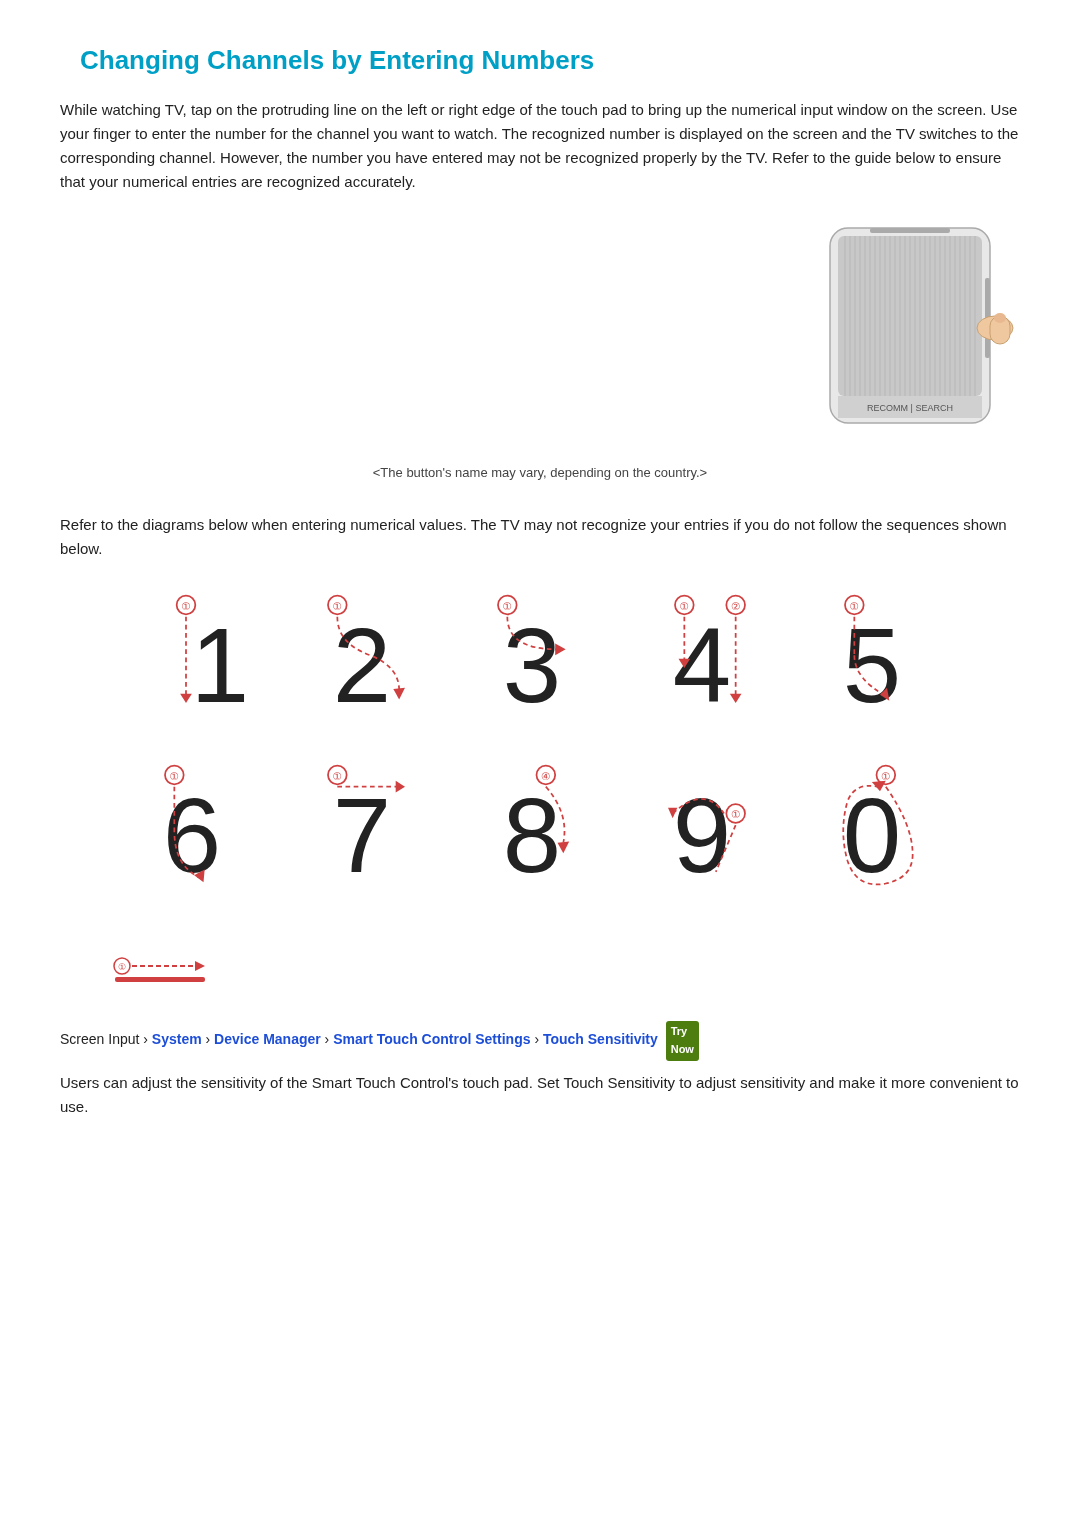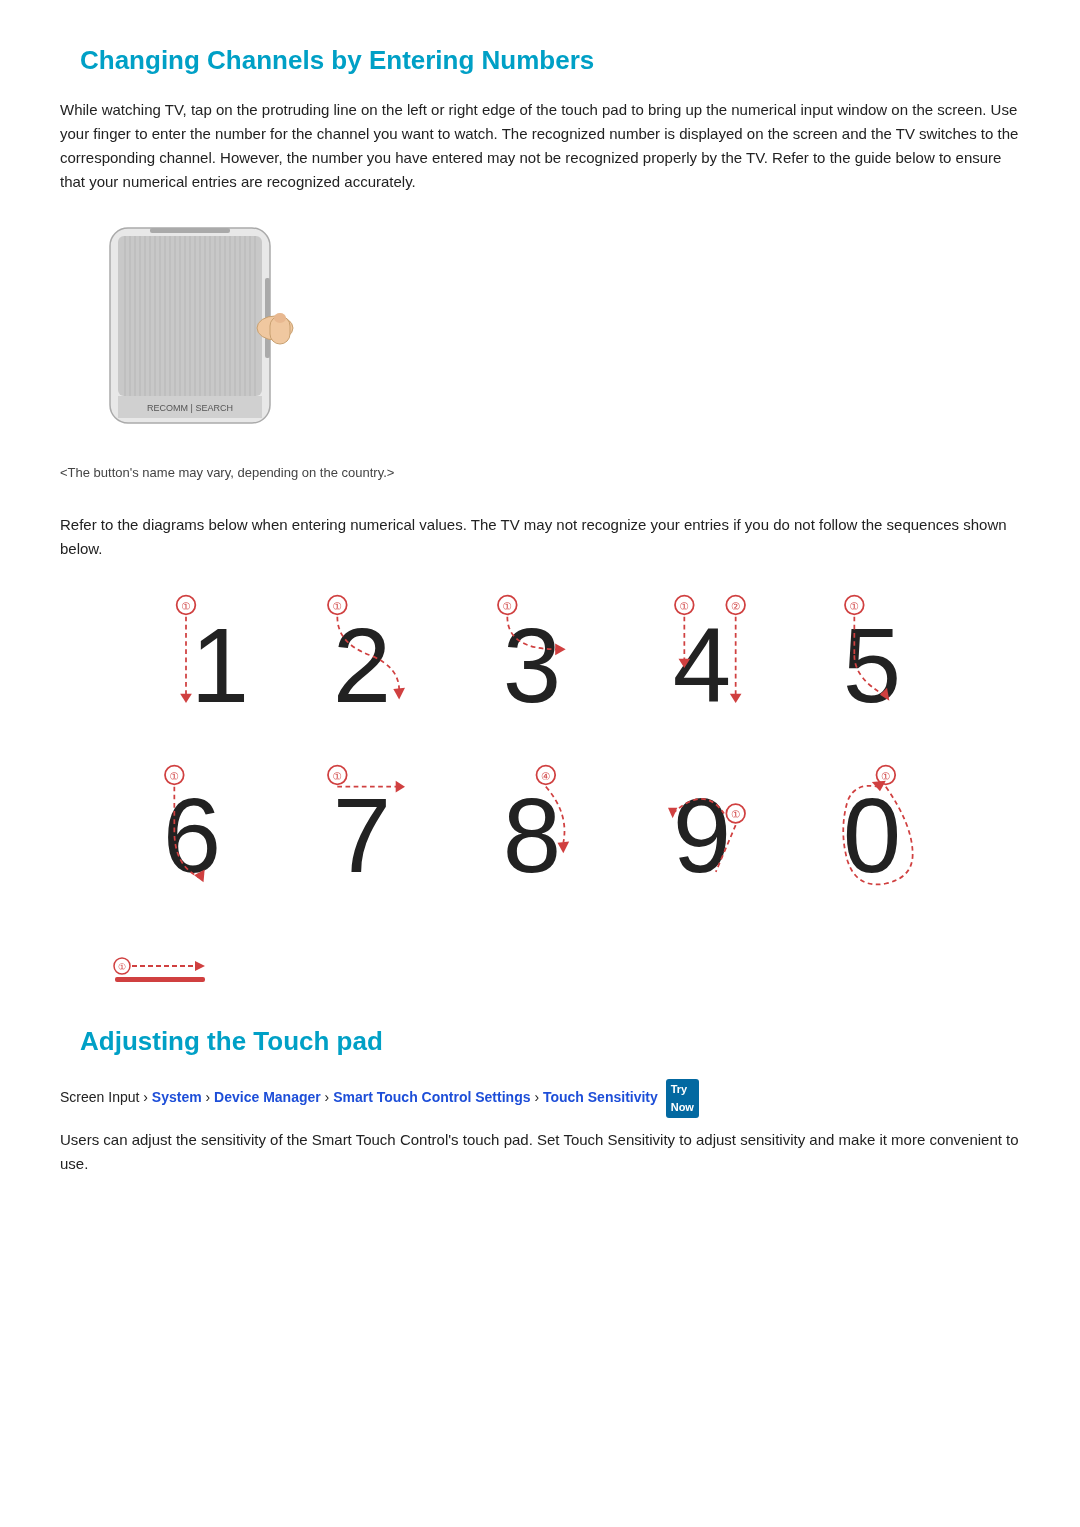--- a/index.html
+++ b/index.html
@@ -22,25 +22,25 @@
     h2.sub-title {
       color: #00a0c6;
       font-size: 18px;
       font-weight: bold;
       margin-bottom: 10px;
     }
     p {
       margin-bottom: 12px;
     }
     .image-container {
-      text-align: left;
+      text-align: right;
       margin: 24px 0 8px 0;
     }
     .caption {
-      text-align: left;
+      text-align: center;
       font-size: 13px;
       color: #444;
       margin-bottom: 24px;
     }
     .numbers-grid {
       display: flex;
       flex-wrap: wrap;
       justify-content: center;
       gap: 0 10px;
       margin: 20px 0;
@@ -61,21 +61,21 @@
     .breadcrumb {
       margin-bottom: 10px;
       font-size: 14px;
     }
     .breadcrumb .blue-link {
       color: #1d4ed8;
       font-weight: bold;
     }
     .try-now {
       display: inline-block;
-      background: #0369a1;
+      background: #4d7c0f;
       color: #fff;
       font-size: 11px;
       padding: 2px 5px;
       border-radius: 3px;
       vertical-align: middle;
       margin-left: 4px;
       font-weight: bold;
     }
     .section-divider {
       margin: 30px 0 20px 0;
@@ -271,21 +271,20 @@
     <circle cx="12" cy="25" r="8" fill="none" stroke="#d04040" stroke-width="1.5"></circle>
     <text x="12" y="29" text-anchor="middle" font-size="9" fill="#d04040">①</text>
     <line x1="22" y1="25" x2="90" y2="25" stroke="#d04040" stroke-width="2" stroke-dasharray="5,3"></line>
     <polygon points="85,20 95,25 85,30" fill="#d04040"></polygon>
 
     <rect x="5" y="36" width="90" height="5" rx="2" fill="#d04040"></rect>
   </svg>
 </div>
 
 <div class="section-divider">
-  <h1 class="section-title">Adjusting the Touch pad</h1>
 
   <div class="breadcrumb">
     <span>Screen Input </span>
     <span>› </span>
     <span class="blue-link">System</span>
     <span> › </span>
     <span class="blue-link">Device Manager</span>
     <span> › </span>
     <span class="blue-link">Smart Touch Control Settings</span>
     <span> › </span>

